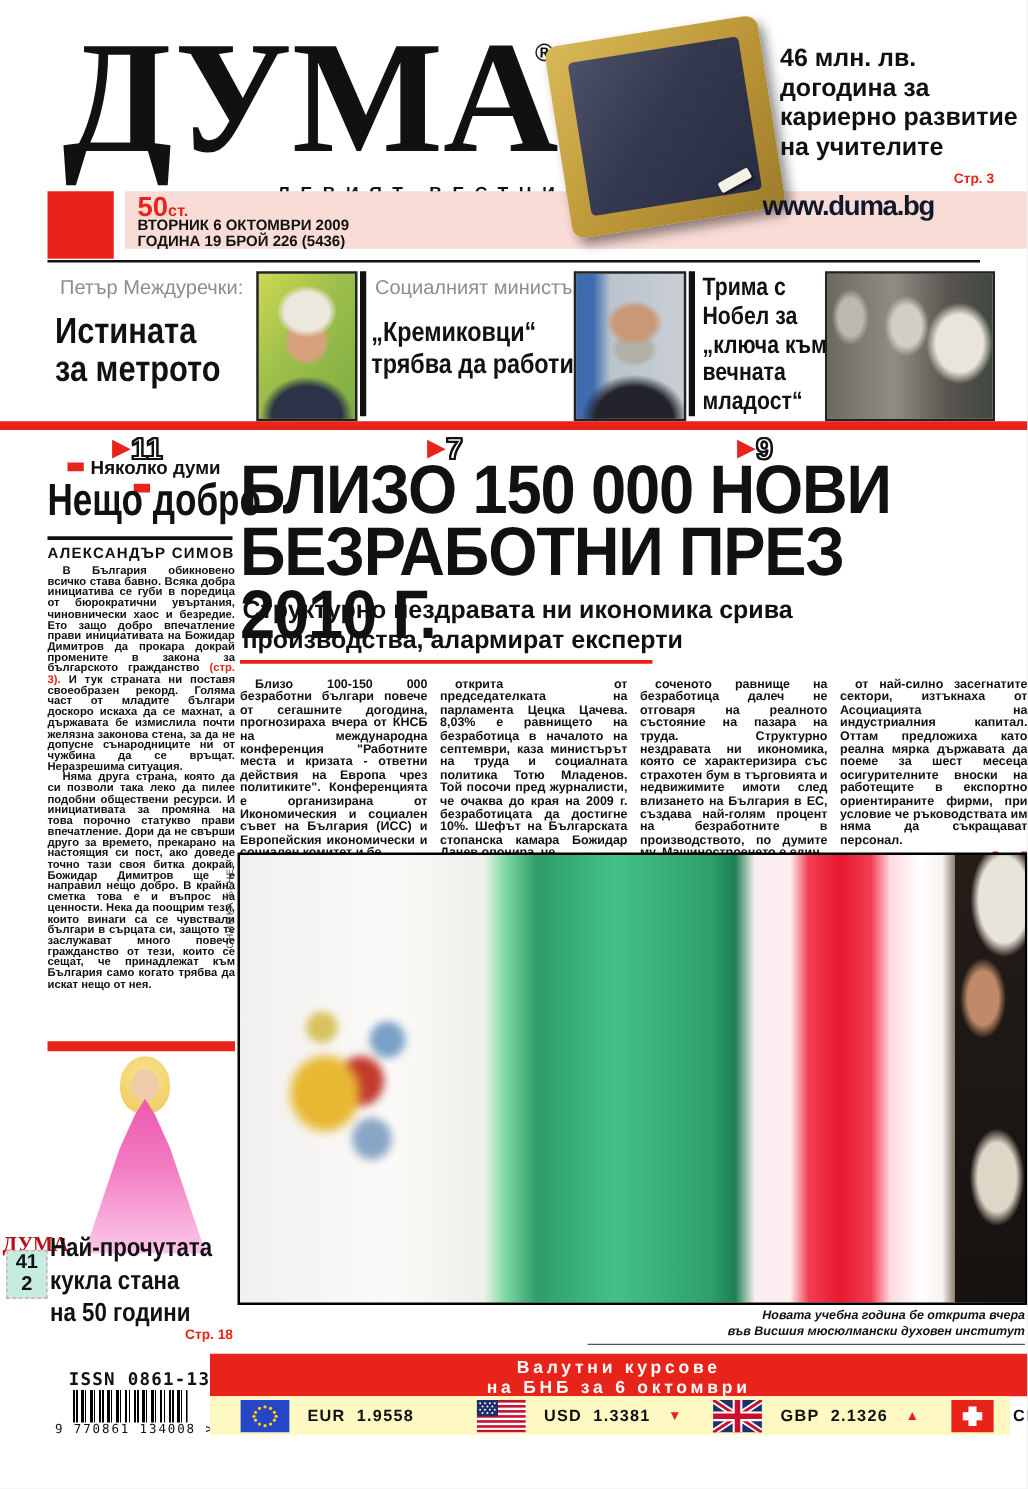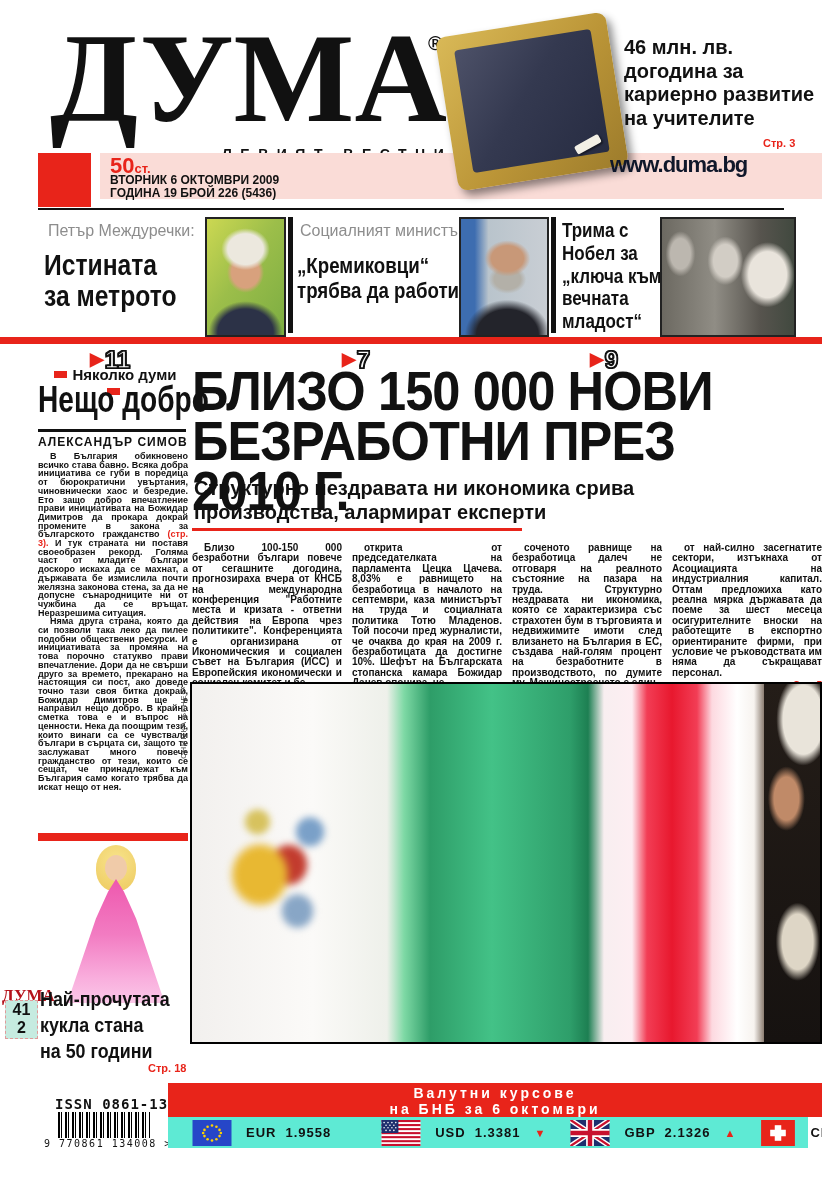--- a/index.html
+++ b/index.html
@@ -113,21 +113,21 @@
            font-size:16px;font-weight:bold;line-height:18px;text-align:center;}
   .bt-title{left:40px;top:986px;font-size:21px;font-weight:bold;line-height:1.24;}
   .bt-page{left:148px;top:1062px;color:#e8241a;font-size:11px;font-weight:bold;}
   .issn{left:55px;top:1096px;font-family:"DejaVu Sans Mono",monospace;font-weight:bold;font-size:14px;letter-spacing:1px;}
   .barcode{left:58px;top:1112px;width:92px;height:26px;
     background:repeating-linear-gradient(90deg,#000 0 2px,#fff 2px 3px,#000 3px 4px,#fff 4px 7px,#000 7px 9px,#fff 9px 10px,#000 10px 11px,#fff 11px 14px);}
   .barcode-digits{left:44px;top:1138px;font-family:"DejaVu Sans Mono",monospace;font-size:10px;letter-spacing:1.5px;}
   
   .cur-header{left:168px;top:1083px;width:654px;height:34px;background:#e8241a;color:#ffffff;text-align:center;
               font-size:14px;font-weight:bold;letter-spacing:3px;line-height:16px;padding-top:2px;box-sizing:border-box;}
-  .cur-row{left:168px;top:1117px;width:640px;height:31px;background:#5eead4;display:flex;align-items:center;
+  .cur-row{left:168px;top:1117px;width:640px;height:31px;background:#fef9c3;display:flex;align-items:center;
            font-size:13px;font-weight:bold;letter-spacing:1px;}
   .cur-item{display:flex;align-items:center;margin-left:24px;}
   .cur-item svg{margin-right:14px;display:block;}
   .cur-code{margin-right:9px;}
   .cur-arrow{color:#e8241a;font-size:11px;margin-left:14px;width:12px;}
 </style>
 </head>
 <body>
 
 <div class="page">
@@ -216,20 +216,22 @@
         <p>от най-силно засегнатите сектори, изтъкнаха от Асоциацията на индустриалния капитал. Оттам предложиха като реална мярка държавата да поеме за шест месеца осигурителните вноски на работещите в експортно ориентираните фирми, при условие че ръководствата им няма да съкращават персонал.</p>
         <span class="pref5">Стр. 5</span>
       </div>
   </div>
 
   <div class="abs photocredit">СНИМКА БГНЕС</div>
   <div class="abs main-photo">
     <div class="coa"></div>
     <div class="face-zone"></div>
   </div>
+  <div class="abs caption pre">Новата учебна година бе открита вчера
+във Висшия мюсюлмански духовен институт</div>
 
   <div class="abs miniduma">ДУМА</div>
   <div class="abs tealbox">
     <div>41</div>
     <div>2</div>
   </div>
   <div class="abs bt-title"><span class="cond">Най-прочутата
 кукла стана
 на 50 години</span></div>
   <div class="abs bt-page">Стр. 18</div>

